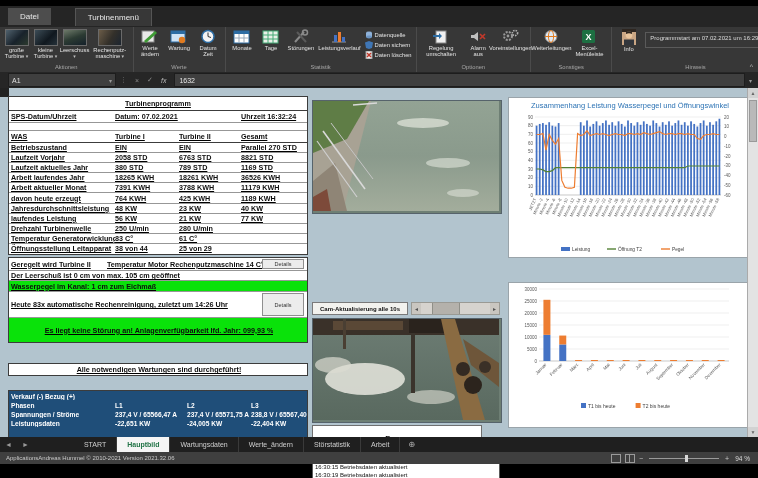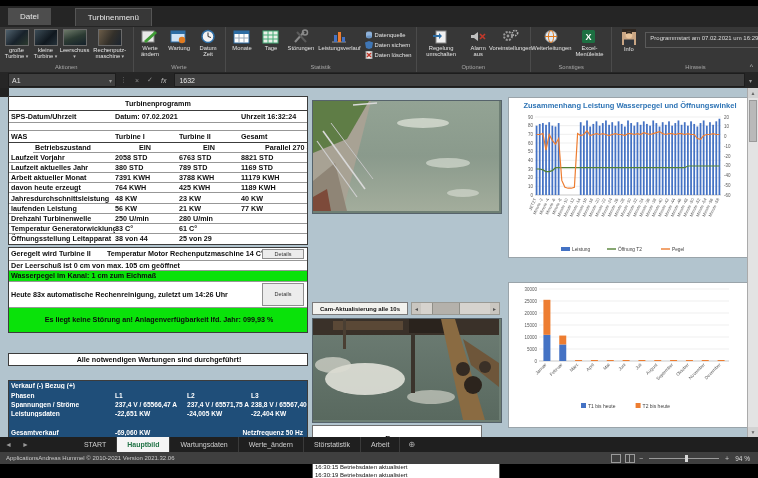--- a/index.html
+++ b/index.html
@@ -34,21 +34,21 @@
   .nbdd{color:#9a9a9a;font-size:6px;}
   .fsep{color:#777;font-size:7px;padding:0 4px;}
   .fico{color:#8a8a8a;font-size:7px;padding:0 4px;}
   .fico.fx{font-style:italic;color:#bdbdbd;}
   .finput{flex:1;height:12px;background:#3f3f3f;border:1px solid #1d1d1d;margin:0 4px 0 4px;font-size:7px;color:#e6e6e6;display:flex;align-items:center;padding-left:4px;}
   .fdd{color:#9a9a9a;font-size:6px;padding-right:6px;}
   
   .sheet{position:absolute;left:0;top:88px;width:758px;height:349px;background:#b2c4ce;}
   .selall{position:absolute;left:0;top:0;width:9px;height:9px;background:#222;}
   
-  .ltcol{position:absolute;left:8px;top:8px;width:300px;height:338px;}
+  .ltcol{position:absolute;left:8px;top:8px;width:300px;height:338px;text-decoration:underline;}
   .blk{background:#fff;border:1px solid #3c3c3c;box-sizing:border-box;}
   .trow{display:flex;align-items:center;border-bottom:1px solid #979797;background:#fff;box-sizing:border-box;position:relative;}
   .trow:last-child{border-bottom:none;justify-content:center;}
   .c{font-size:7.2px;font-weight:700;color:#0d0d0d;white-space:nowrap;overflow:hidden;}
   .c.l{width:104px;padding-left:2px;}
   .c.v1{width:64px;}
   .c.v2{width:62px;}
   .c.v3{flex:1;}
   .titlerow{justify-content:center;font-size:10px;font-weight:700;border-bottom:1.5px solid #3c3c3c;}
   .grow{background:#0ae20a !important;}
@@ -68,21 +68,21 @@
   .harr{width:9px;background:#c9c6c0;color:#555;font-size:5px;display:flex;align-items:center;justify-content:center;}
   .hthumb{width:26px;background:#b4b1ab;border-left:1px solid #8f8f88;border-right:1px solid #8f8f88;}
   .pausebtn{position:absolute;left:312px;top:337px;width:168px;height:24px;background:#fff;border:1px solid #6f6f6f;border-bottom:2px solid #444;font-size:8px;font-weight:700;color:#111;display:flex;align-items:center;justify-content:center;}
   .updhdr{position:absolute;left:312px;top:364px;width:116px;height:9px;background:#0ae20a;border:1px solid #3c7a3c;font-size:6px;font-weight:700;color:#0a0a0a;display:flex;align-items:center;padding-left:2px;box-sizing:border-box;}
   .updscroll{position:absolute;left:430px;top:364px;width:70px;height:9px;background:#d6d3ce;border:1px solid #9a9a94;box-sizing:border-box;display:flex;}
   .updthumb{width:14px;margin-left:6px;background:#b4b1ab;border:1px solid #8f8f88;}
   .updlist{position:absolute;left:312px;top:374px;width:188px;height:58px;background:#fff;border:1px solid #5a5a5a;box-sizing:border-box;overflow:hidden;}
   .uitem{font-size:6px;color:#111;height:8.2px;line-height:8.2px;padding-left:2px;white-space:nowrap;}
   
   .chpanel{position:absolute;background:#fff;border:1px solid #9aa4aa;box-sizing:border-box;}
-  .chtitle{font-size:7.5px;font-weight:700;color:#2e74b5;text-align:center;margin-top:3px;height:10px;white-space:nowrap;overflow:hidden;}
+  .chtitle{font-size:7.5px;font-weight:400;color:#2e74b5;text-align:center;margin-top:3px;height:10px;white-space:nowrap;overflow:hidden;}
   .caption{position:absolute;left:508px;top:259px;width:244px;font-size:7.5px;font-weight:700;color:#111;text-align:center;}
   .banner{position:absolute;left:508px;top:271px;width:244px;height:11px;background:#2e75b6;}
   svg text{font-family:"Liberation Sans",sans-serif;}
   
   .vscroll{position:absolute;right:0;top:0;width:11px;height:349px;background:#e3e3e3;border-left:1px solid #aaa;box-sizing:border-box;}
   .varr{height:10px;background:#d2d2d2;color:#666;font-size:5px;display:flex;align-items:center;justify-content:center;}
   .vthumb{position:absolute;left:1px;right:1px;top:12px;height:40px;background:#b9b9b9;border:1px solid #999;}
   .varr.bot{position:absolute;bottom:0;left:0;right:0;}
   
   .tabsbar{position:absolute;left:0;top:437px;width:758px;height:15px;background:#1f1f1f;display:flex;align-items:stretch;}
@@ -326,58 +326,64 @@
           <div class="c v3">Uhrzeit 16:32:24</div>
         </div>
         <div class="trow" style="height:8px"></div>
         <div class="trow" style="height:12px;border-bottom:1.5px solid #3c3c3c">
           <div class="c l">WAS</div>
           <div class="c v1">Turbine I</div>
           <div class="c v2">Turbine II</div>
           <div class="c v3">Gesamt</div>
         </div>
         <div id="datarows">
-            <div class="trow" style="height: 10.1px; margin-left: 24px;">
+            <div class="trow" style="height: 10.1px;">
               <div class="c l">Betriebszustand</div>
               <div class="c v1">EIN</div>
               <div class="c v2">EIN</div>
               <div class="c v3">Parallel 270 STD</div>
             </div>
             <div class="trow" style="height: 10.1px;">
               <div class="c l">Laufzeit Vorjahr</div>
               <div class="c v1">2058 STD</div>
               <div class="c v2">6763 STD</div>
               <div class="c v3">8821 STD</div>
             </div>
             <div class="trow" style="height: 10.1px;">
               <div class="c l">Laufzeit aktuelles Jahr</div>
               <div class="c v1">380 STD</div>
               <div class="c v2">789 STD</div>
               <div class="c v3">1169 STD</div>
             </div>
             <div class="trow" style="height: 10.1px;">
+              <div class="c l">Arbeit laufendes Jahr</div>
+              <div class="c v1">18265 KWH</div>
+              <div class="c v2">18261 KWH</div>
+              <div class="c v3">36526 KWH</div>
+            </div>
+            <div class="trow" style="height: 10.1px;">
               <div class="c l">Arbeit aktueller Monat</div>
               <div class="c v1">7391 KWH</div>
               <div class="c v2">3788 KWH</div>
               <div class="c v3">11179 KWH</div>
             </div>
             <div class="trow" style="height: 10.1px;">
               <div class="c l">davon heute erzeugt</div>
               <div class="c v1">764 KWH</div>
               <div class="c v2">425 KWH</div>
               <div class="c v3">1189 KWH</div>
             </div>
             <div class="trow" style="height: 10.1px;">
               <div class="c l">Jahresdurchschnittsleistung</div>
               <div class="c v1">48 KW</div>
               <div class="c v2">23 KW</div>
               <div class="c v3">40 KW</div>
             </div>
             <div class="trow" style="height: 10.1px;">
-              <div class="c l">laufenden Leistung</div>
+              <div class="c l">laufendes Leistung</div>
               <div class="c v1">56 KW</div>
               <div class="c v2">21 KW</div>
               <div class="c v3">77 KW</div>
             </div>
             <div class="trow" style="height: 10.1px;">
               <div class="c l">Drehzahl Turbinenwelle</div>
               <div class="c v1">250 U/min</div>
               <div class="c v2">280 U/min</div>
               <div class="c v3"></div>
             </div>

